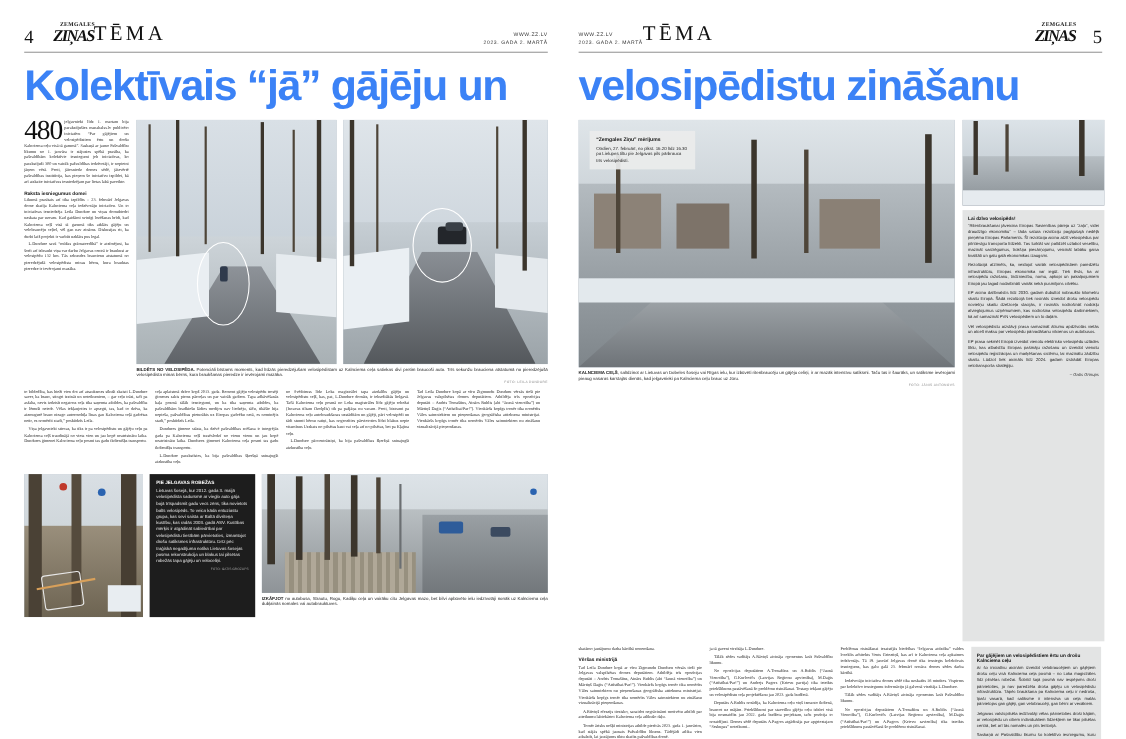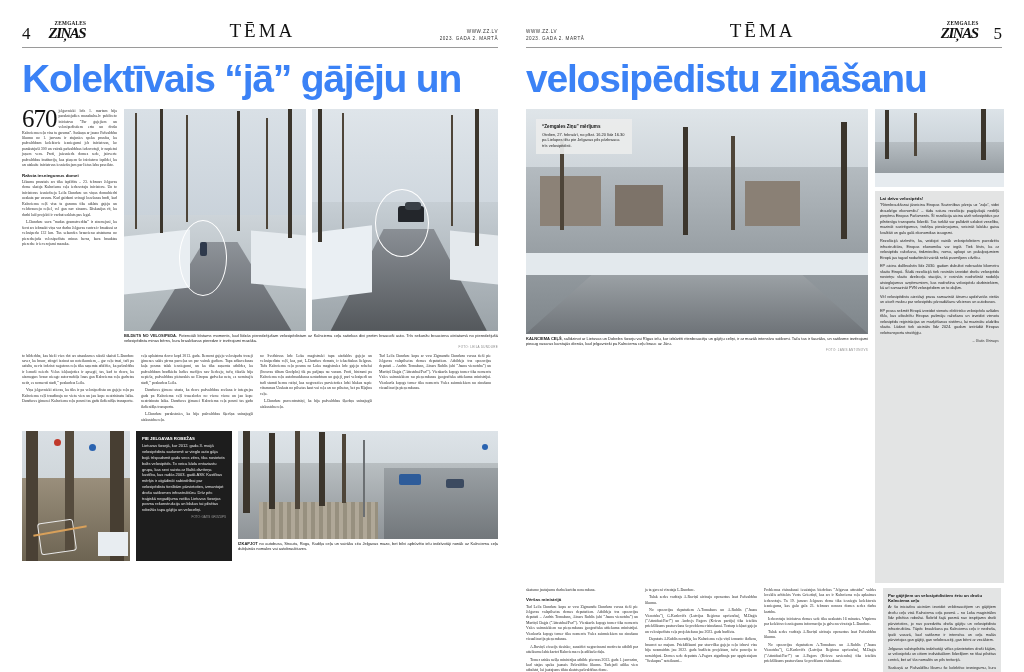--- a/index.html
+++ b/index.html
@@ -8,21 +8,21 @@
   .page{position:relative;height:672px;box-sizing:border-box;}
   .page.left{width:512px;padding:14px 14px 8px 22px;}
   .page.right{width:512px;padding:14px 22px 8px 14px;}
 
   
   .hdr{display:flex;align-items:flex-end;height:28px;}
   .folio{font-family:"Liberation Serif",serif;font-size:17px;line-height:1;color:#111;}
   .masthead{display:inline-block;position:relative;font-family:"Liberation Serif",serif;font-weight:bold;font-style:italic;font-size:15px;letter-spacing:-1px;color:#111;}
   .masthead .big{letter-spacing:-1.5px;}
   .masthead .small{position:absolute;top:-5px;left:6px;font-size:5.2px;letter-spacing:.3px;font-style:normal;font-weight:bold;}
-  .section-title{flex:1;text-align:center;font-family:"Liberation Serif",serif;font-size:19px;letter-spacing:3px;color:#111;}
+  .section-title{flex:1;font-family:"Liberation Serif",serif;font-size:19px;letter-spacing:3px;color:#111;}
   .webinfo{font-family:"Liberation Sans",sans-serif;font-size:4.6px;letter-spacing:.55px;text-align:right;color:#333;line-height:1.55;text-transform:uppercase;}
   .rule{height:1px;background:#9a9a9a;margin-top:5px;}
 
   
   .headline{font-family:"Liberation Sans",sans-serif;font-weight:bold;font-size:39px;line-height:1.02;letter-spacing:-1.2px;color:#3b82f6;margin:11px 0 10px 0;white-space:nowrap;}
 
   
   .cols{display:flex;gap:7px;}
   .col{font-family:"Liberation Serif",serif;font-size:3.85px;line-height:1.42;text-align:justify;color:#2a2a2a;}
   .col p{margin:0 0 2px 0;text-indent:4px;}
@@ -80,21 +80,21 @@
       <div>2023. GADA 2. MARTĀ</div>
     </div>
   </div>
   <div class="rule"></div>
 
   <div class="headline">Kolektīvais “jā” gājēju un</div>
 
   <div style="display:flex;gap:7px;">
     <div class="col" style="width:112px;">
       <div class="dropcapwrap">
-        <span class="dropnum">670</span>
+        <span class="dropnum">480</span>
         <span>jelgavnieki līdz 1. martam bija parakstījušies manabalss.lv publicēto iniciatīvu “Par gājējiem un velosipēdistiem ērtu un drošu Kalnciema ceļu visā tā garumā”. Saskaņā ar jauno Pašvaldību likumu no 1. janvāra ir stājusies spēkā prasība, ka pašvaldībām kolektīvie iesniegumi jeb iniciatīvas, ko parakstījuši 300 un vairāk pašvaldības iedzīvotāji, ir nopietni jāņem vērā. Proti, jāiesniedz domes sēdē, jāizvērtē pašvaldības institūcija, kas pieņem šo iniciatīvu izpildei, kā arī atskaite iniciatīvas iesniedzējam par lietas labā paveikto.</span>
       </div>
       <div class="sub">Raksta iesniegumus domei</div>
       <p class="first">Likumā prasītais arī tika izpildīts – 23. februārī Jelgavas dome skatīja Kalnciema ceļa iedzīvotāju iniciatīvu. Un to iniciatīvas iesniedzēja Leila Dundure un viņas domubiedri uzskata par uzvaru. Kad gaidāmi svinīgi lozēšanas brīdi, kad Kalnciema ceļš visā tā garumā tiks atklāts gājēju un velobraucēju ceļiel, vēl gan nav zināms. Diskusijas rit, ka durbi laiž projekti ir varbūt uzklāts pus legal.</p>
       <p>L.Dundure savā “mūžas grāmatvedībā” ir atzīmējusi, ka šorīt arī izbraukt viņa var darbu Jelgavas centrā ir braukusi ar velosipēdu 132 km. Tās sekundes braucienu atstatumā no pieredzējušā velosipēdista minas bērns, kura brauktas pieredze ir ievērojami mazāka.</p>
     </div>
 
     <div style="flex:1;">
       <div style="display:flex;gap:6px;">
 

